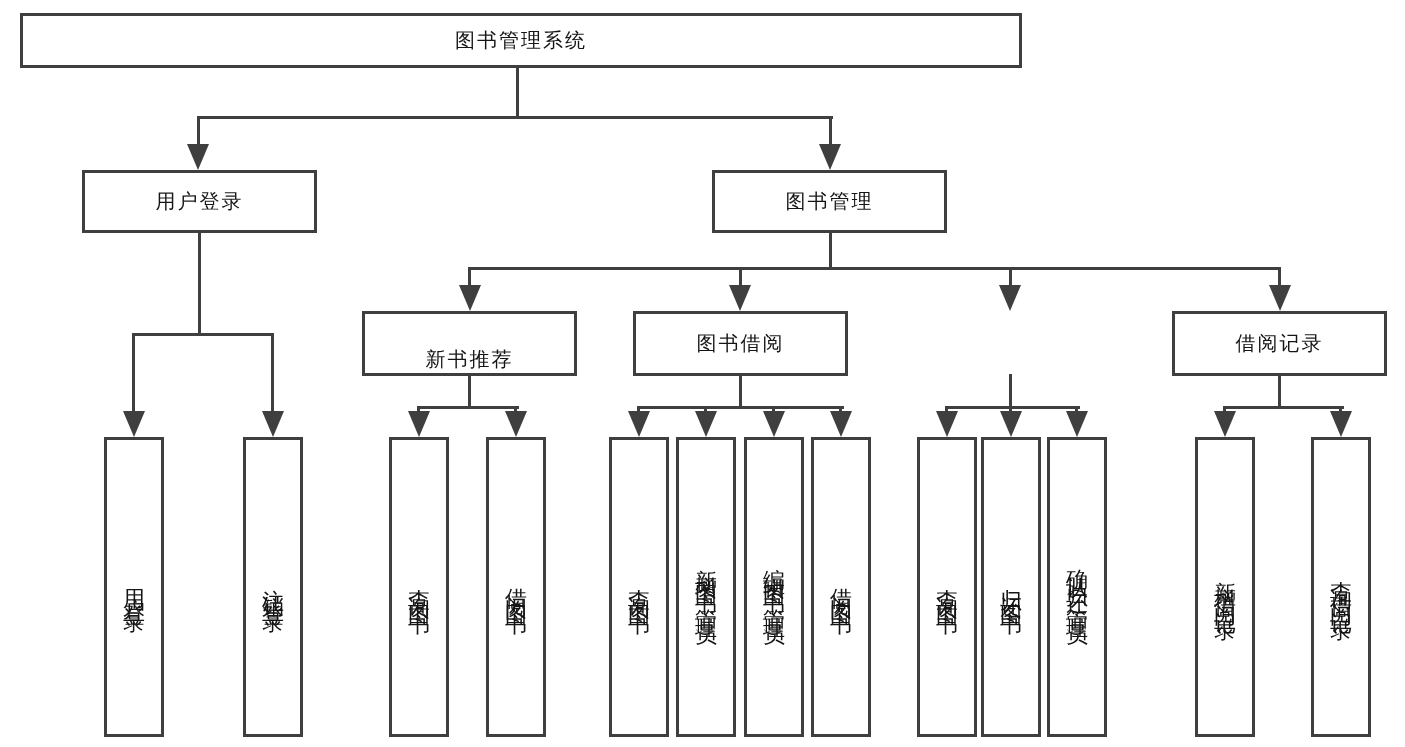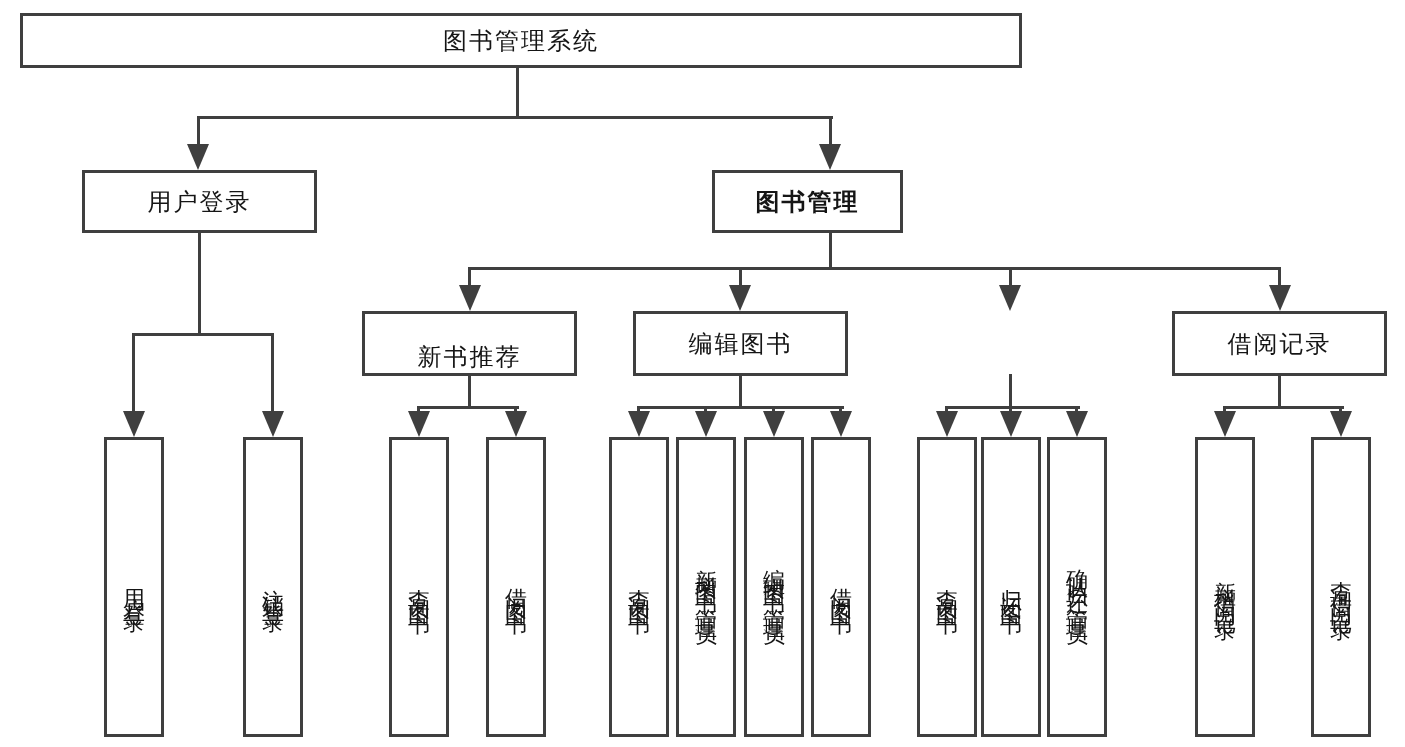--- a/index.html
+++ b/index.html
@@ -9,21 +9,21 @@
     --bg:#ffffff;
   }
   html,body{margin:0;padding:0;background:var(--bg);}
   .canvas{
     position:relative;width:1405px;height:747px;background:var(--bg);
     overflow:hidden;font-family:"Liberation Sans",sans-serif;color:var(--text);
   }
   .node{
     position:absolute;box-sizing:border-box;border:3px solid var(--line);
     background:#fff;display:flex;align-items:center;justify-content:center;
-    font-size:24px;letter-spacing:2px;white-space:nowrap;
+    font-size:20px;letter-spacing:2px;white-space:nowrap;
   }
   .leaf{font-size:22px;letter-spacing:0;}
   .leaf .lbl{
     writing-mode:vertical-rl;text-orientation:mixed;
     letter-spacing:8px;line-height:1.1;white-space:nowrap;
   }
   .vl{position:absolute;width:3px;background:var(--line);}
   .hl{position:absolute;height:3px;background:var(--line);}
   .ah{
     position:absolute;width:0;height:0;
@@ -47,21 +47,21 @@
   <div class="vl" style="left:516px;top:68px;height:51px;"></div>
   <div class="hl" style="left:197px;top:116px;width:636px;"></div>
   <div class="vl" style="left:197px;top:116px;height:32px;"></div>
   <div class="ah" style="left:187px;top:144px;"></div>
   <div class="vl" style="left:829px;top:116px;height:32px;"></div>
   <div class="ah" style="left:819px;top:144px;"></div>
 
   <div class="node" style="left:82px;top:170px;width:235px;height:63px;">
     <span>用户登录</span>
   </div>
-  <div class="node" style="left:712px;top:170px;width:191px;height:63px;font-weight:bold;">
+  <div class="node" style="left:712px;top:170px;width:235px;height:63px;">
     <span>图书管理</span>
   </div>
 
   <div class="vl" style="left:198px;top:233px;height:103px;"></div>
   <div class="hl" style="left:132px;top:333px;width:142px;"></div>
   <div class="vl" style="left:132px;top:333px;height:82px;"></div>
   <div class="ah" style="left:123px;top:411px;"></div>
   <div class="vl" style="left:271px;top:333px;height:82px;"></div>
   <div class="ah" style="left:262px;top:411px;"></div>
 
@@ -73,21 +73,21 @@
   <div class="ah" style="left:729px;top:285px;"></div>
   <div class="vl" style="left:1009px;top:267px;height:22px;"></div>
   <div class="ah" style="left:999px;top:285px;"></div>
   <div class="vl" style="left:1278px;top:267px;height:22px;"></div>
   <div class="ah" style="left:1269px;top:285px;"></div>
 
   <div class="node" style="left:362px;top:311px;width:215px;height:65px;align-items:flex-end;">
     <span>新书推荐</span>
   </div>
   <div class="node" style="left:633px;top:311px;width:215px;height:65px;">
-    <span>编辑图书</span>
+    <span>图书借阅</span>
   </div>
   <div class="node" style="left:1172px;top:311px;width:215px;height:65px;">
     <span>借阅记录</span>
   </div>
 
   <div class="vl" style="left:468px;top:374px;height:35px;"></div>
   <div class="vl" style="left:739px;top:374px;height:35px;"></div>
   <div class="vl" style="left:1009px;top:374px;height:35px;"></div>
   <div class="vl" style="left:1278px;top:374px;height:35px;"></div>
 

